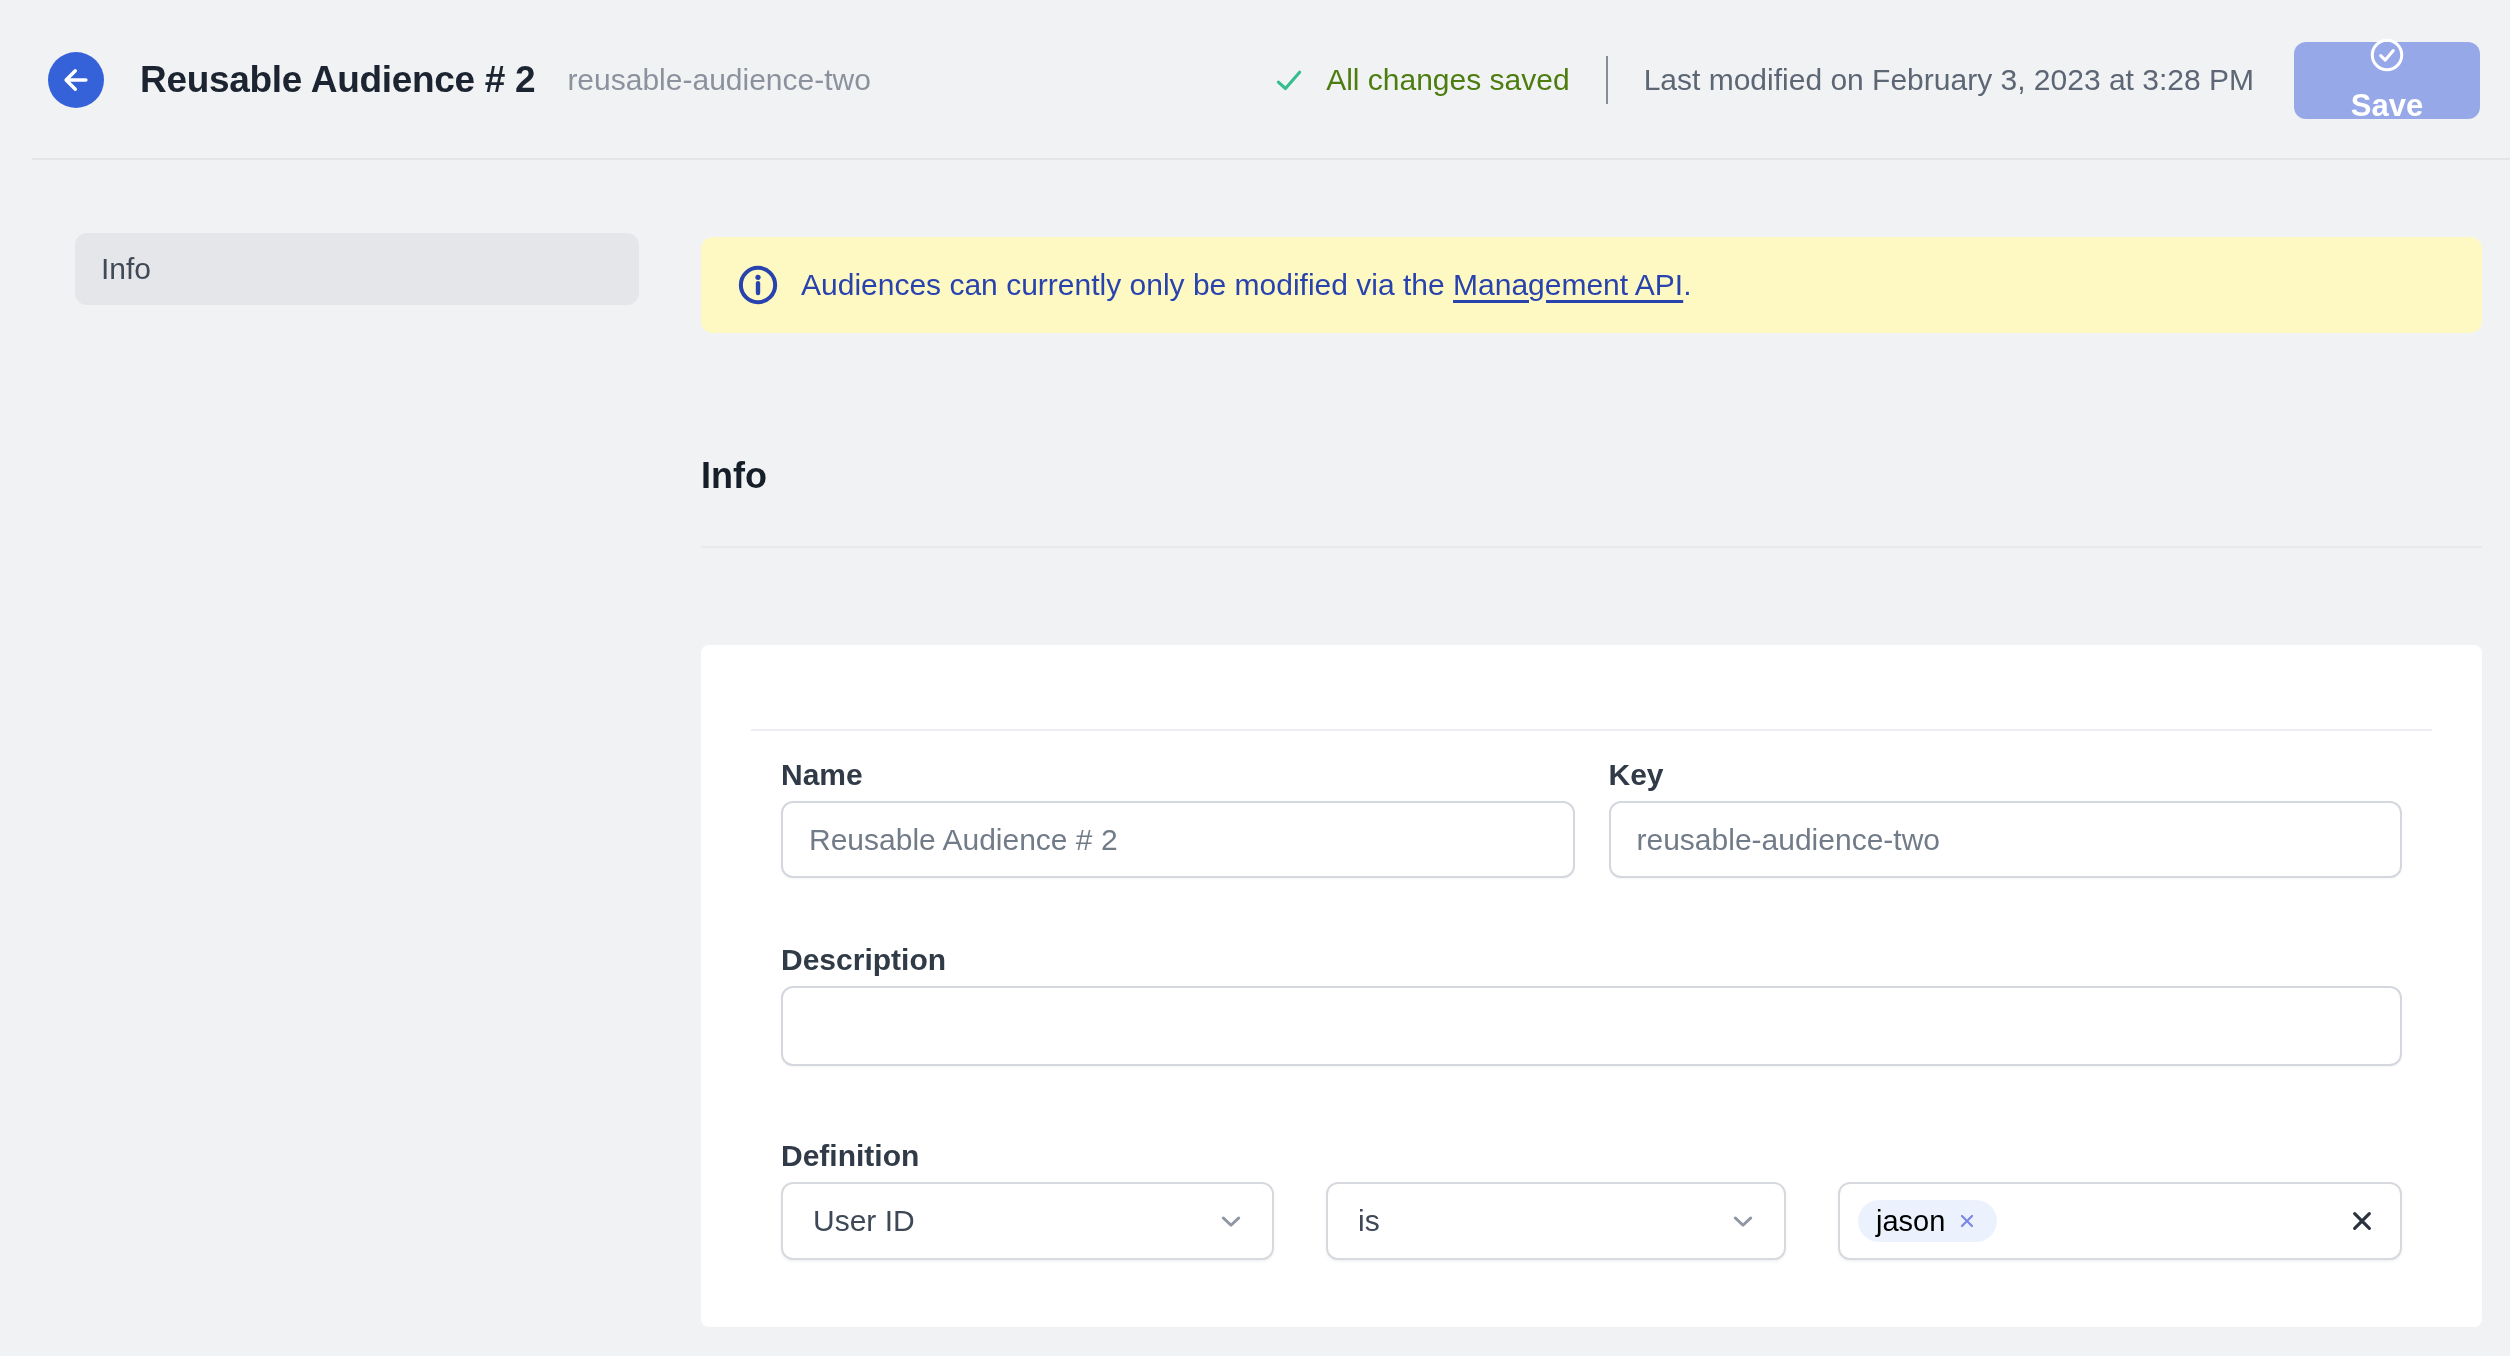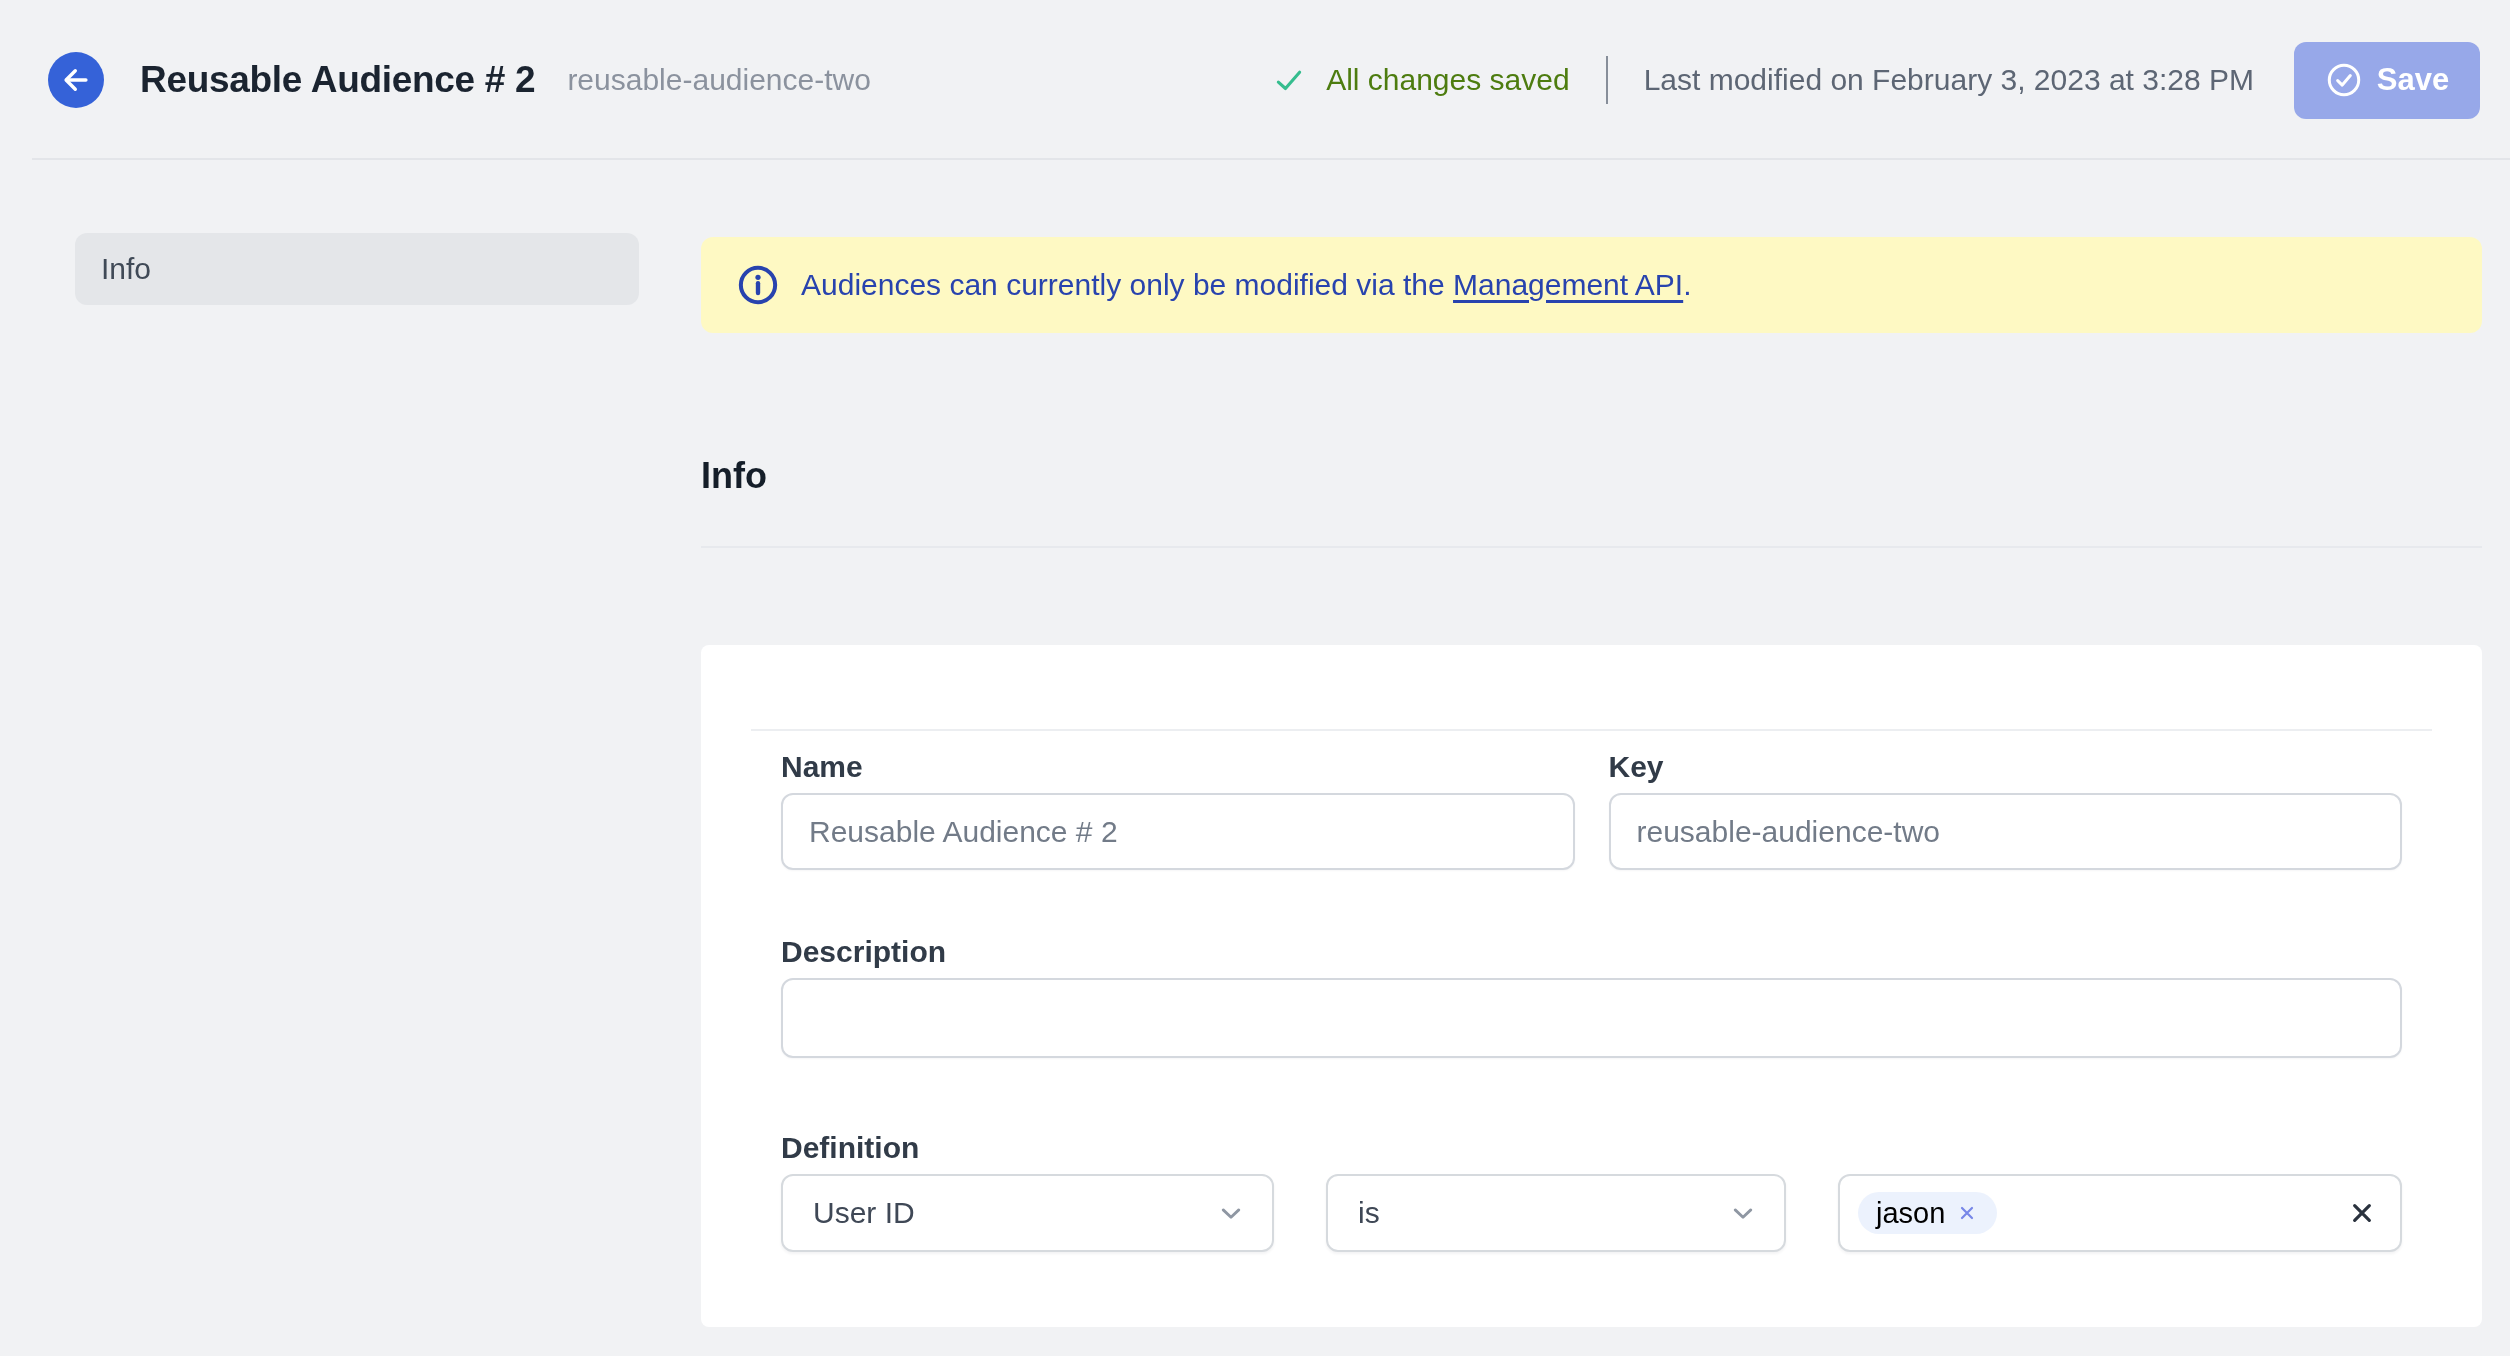--- a/index.html
+++ b/index.html
@@ -80,20 +80,21 @@
     border: none;
     border-radius: 12px;
     background: #97a8e9;
     color: #ffffff;
     font-family: inherit;
     font-size: 31px;
     font-weight: 700;
     display: flex; align-items: center; justify-content: center;
     gap: 14px;
     cursor: default;
+    flex-direction: column;
   }
 
   
   .content { display: flex; padding-left: 27px; }
   .sidebar {
     width: 674px;
     flex: none;
     padding: 73px 0 0 48px;
   }
   .side-item {
@@ -155,21 +156,21 @@
     border-radius: 8px;
     overflow: hidden;
   }
   .card-top-divider {
     margin: 84px 50px 0 50px;
     height: 2px;
     background: #eceef1;
   }
   .fields { padding: 0 80px; }
   .row-2col {
-    margin-top: 16px;
+    margin-top: 24px;
     display: flex;
     gap: 34px;
   }
   .field { flex: 1; }
   .field-label {
     display: block;
     font-size: 30px;
     font-weight: 600;
     color: #313b48;
     line-height: 40px;

